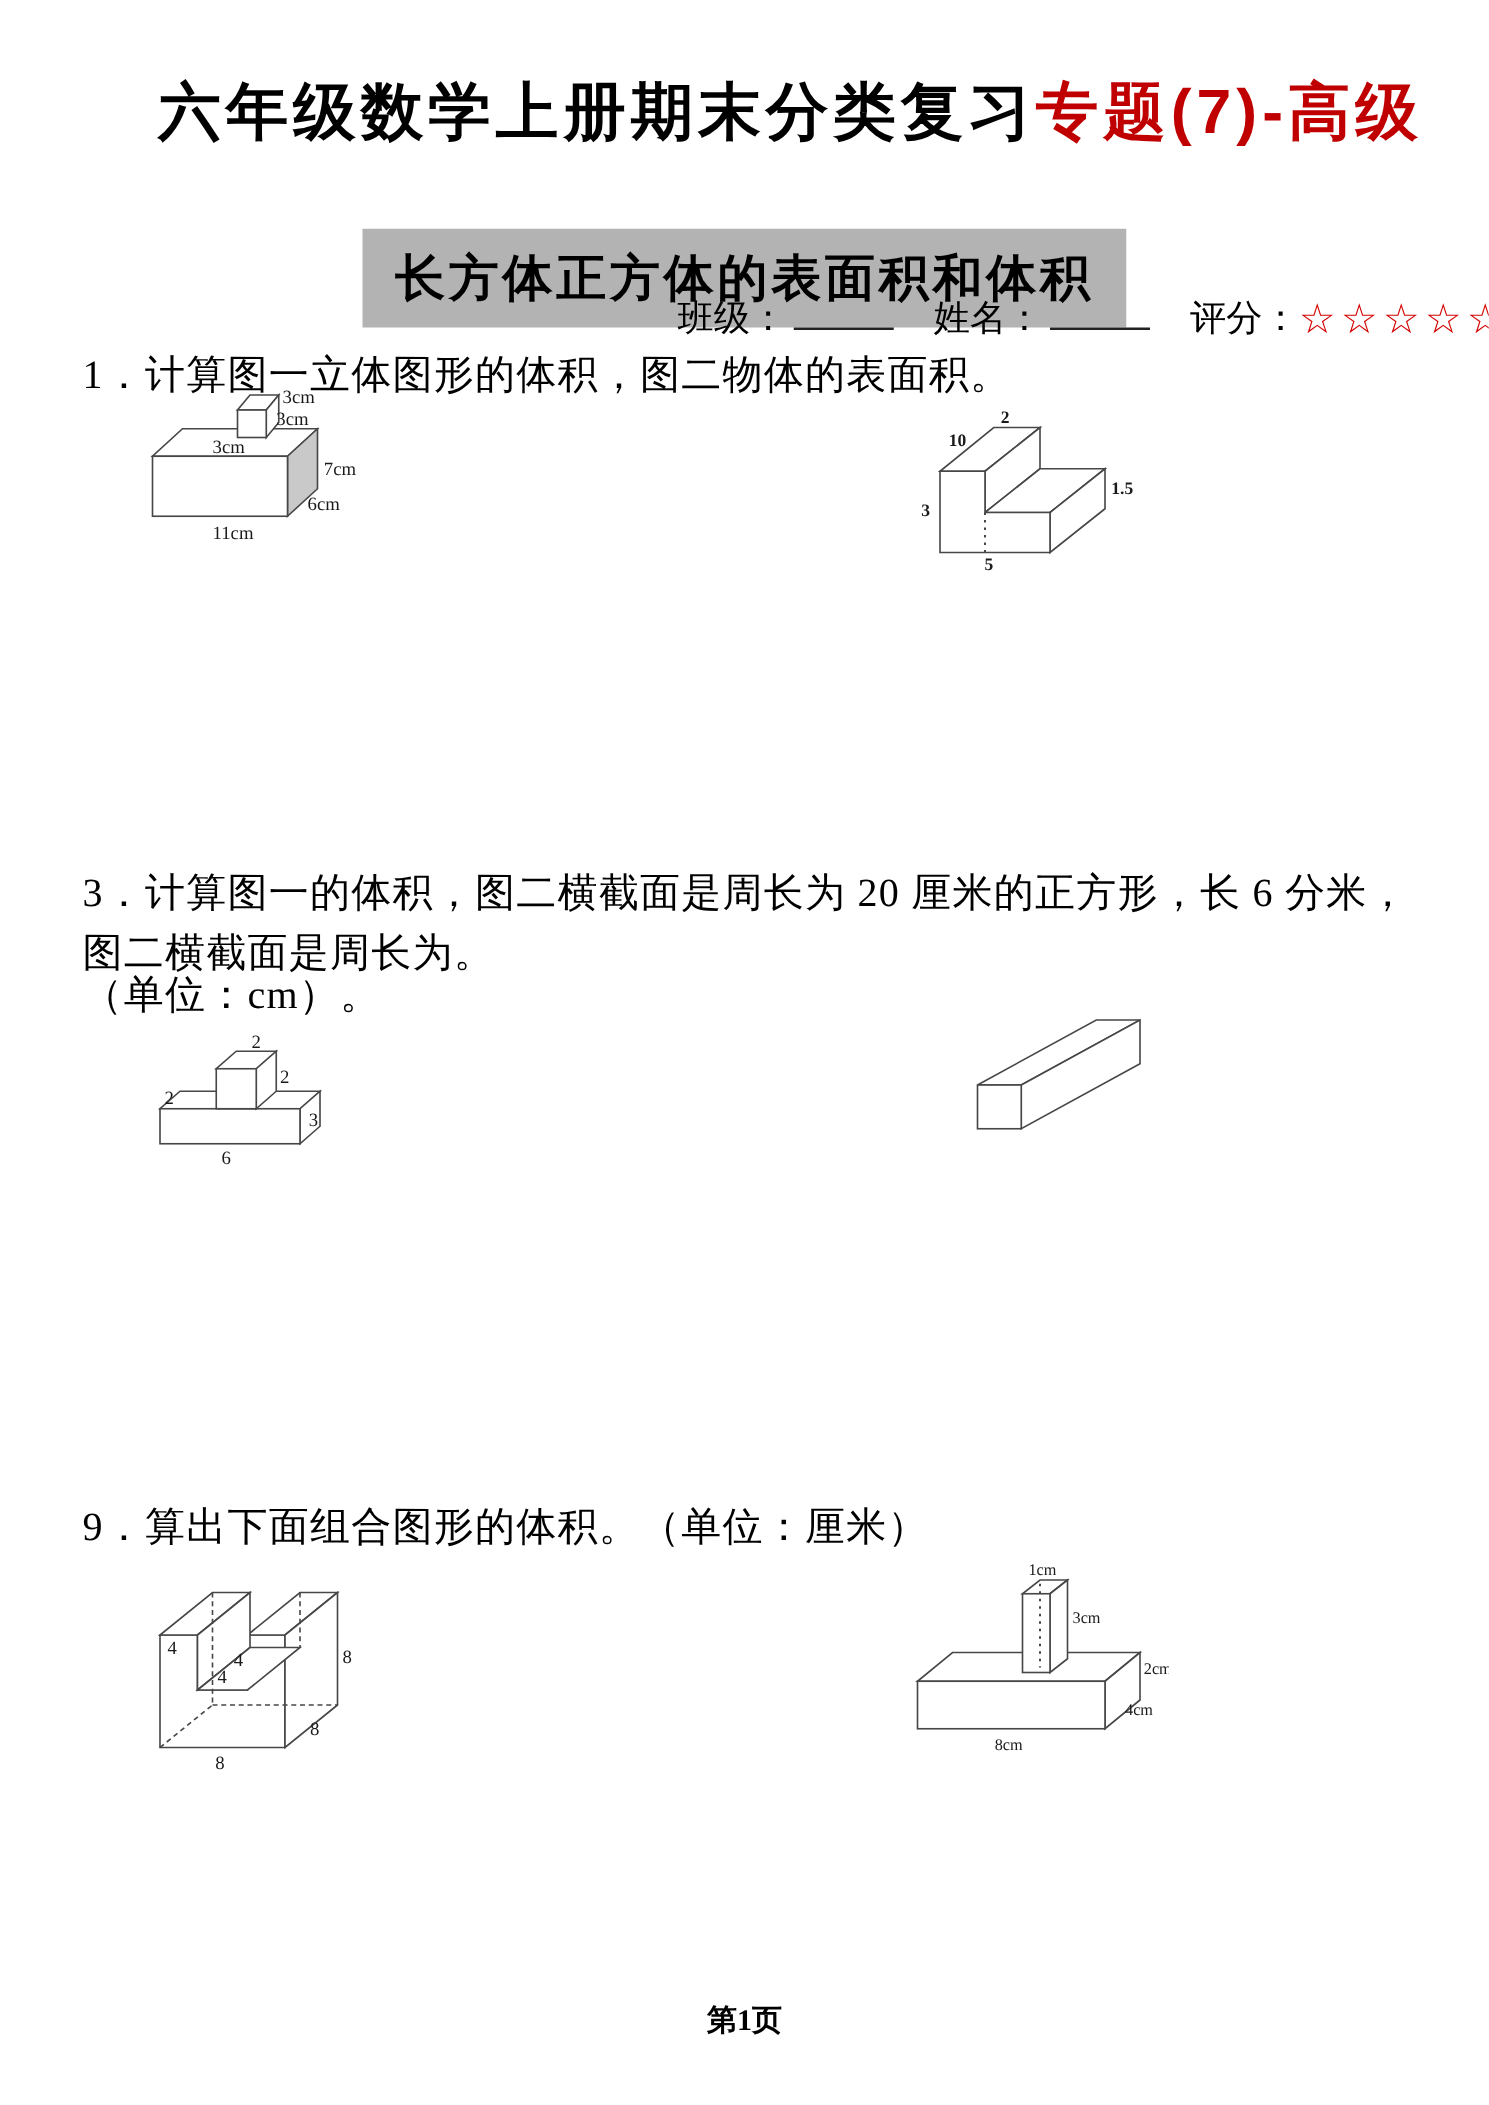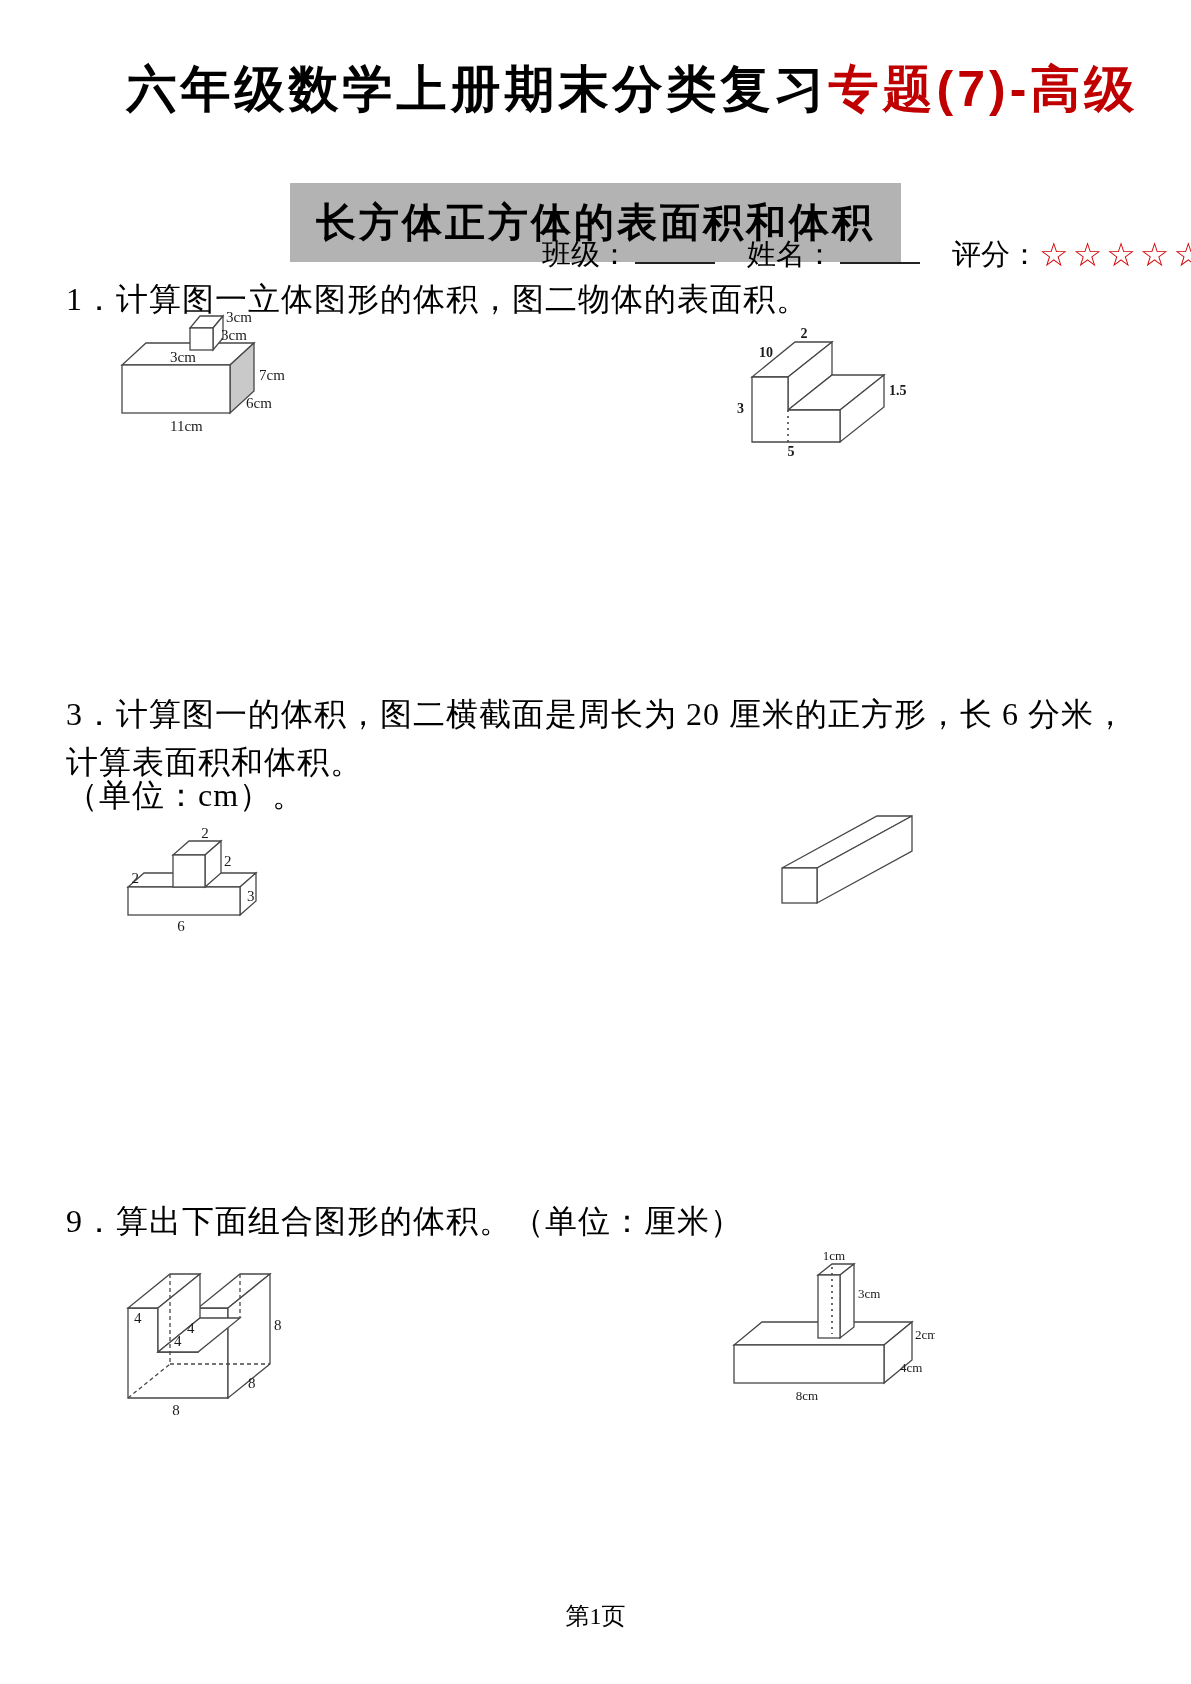--- a/index.html
+++ b/index.html
@@ -40,21 +40,21 @@
   .fig .dash { stroke-dasharray:4 3; fill:none; }
   .fig .dots { stroke-dasharray:2 4; stroke-width:1.6; fill:none; }
   .fig text {
     font-family:"Liberation Serif", serif; font-size:15px; fill:#1a1a1a;
     stroke:none; letter-spacing:0;
   }
   .fig text.b { font-weight:bold; font-size:14px; }
   .fig text.s { font-size:13px; }
   .footer {
     position:absolute; top:1600px; left:0; width:100%;
-    text-align:center; font-size:24px;
+    text-align:center; font-size:24px;font-weight:bold;
   }
 </style>
 </head>
 <body>
 
 <div class="title"><span>六年级数学上册期末分类复习</span><span class="red">专题(7)-高级</span></div>
 
 <div class="subtitle-row">
   <span class="subtitle">长方体正方体的表面积和体积</span>
 </div>
@@ -88,21 +88,21 @@
   <polygon points="62,57 98,57 98,90 150,90 150,122 62,122"></polygon>
   <line class="dots" x1="98" y1="90" x2="98" y2="122"></line>
   <text class="b" x="114" y="18" text-anchor="middle">2</text>
   <text class="b" x="76" y="37" text-anchor="middle">10</text>
   <text class="b" x="54" y="93" text-anchor="end">3</text>
   <text class="b" x="199" y="75">1.5</text>
   <text class="b" x="101" y="136" text-anchor="middle">5</text>
 </svg>
 
 <div class="q" style="top:698px">3．计算图一的体积，图二横截面是周长为 20 厘米的正方形，长 6 分米，</div>
-<div class="q" style="top:746px">计算表面积和体积。</div>
+<div class="q" style="top:746px">图二横截面是周长为。</div>
 <div class="q" style="top:779px">（单位：cm）。</div>
 
 <svg class="fig" style="left:115px; top:828px" width="155" height="112">
   <polygon points="13,59 125,59 141,45 29,45"></polygon>
   <polygon points="125,59 141,45 141,73 125,87"></polygon>
   <rect x="13" y="59" width="112" height="28"></rect>
   <polygon points="58,27 90,27 106,13 74,13"></polygon>
   <polygon points="90,27 106,13 106,45 90,59"></polygon>
   <rect x="58" y="27" width="32" height="32"></rect>
   <text x="90" y="10" text-anchor="middle">2</text>

